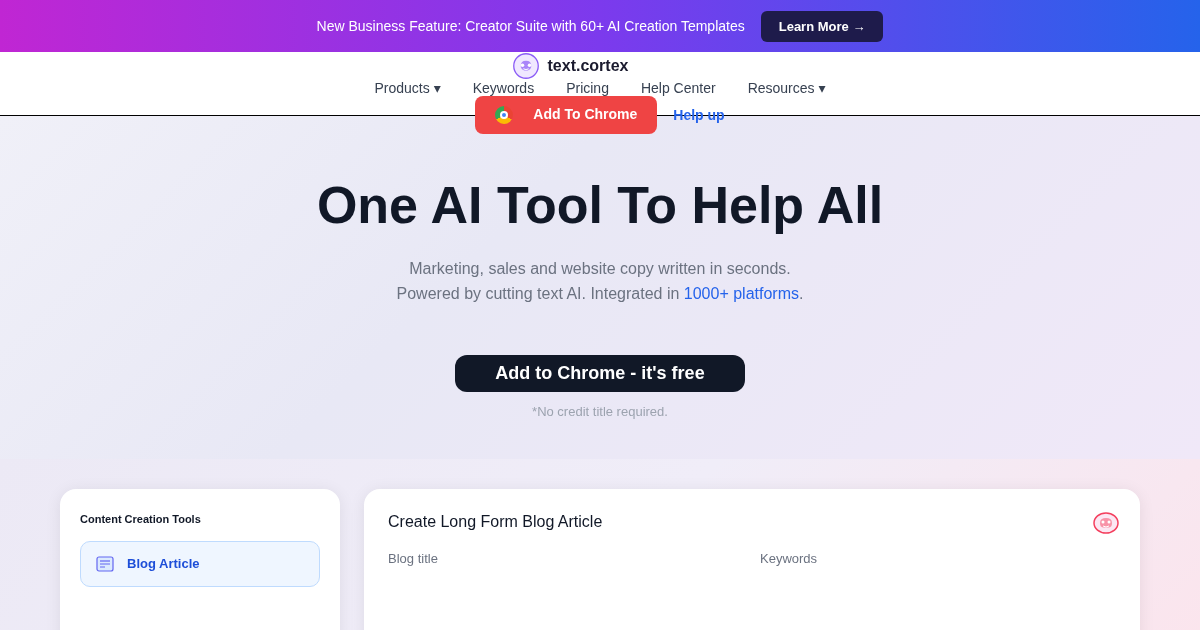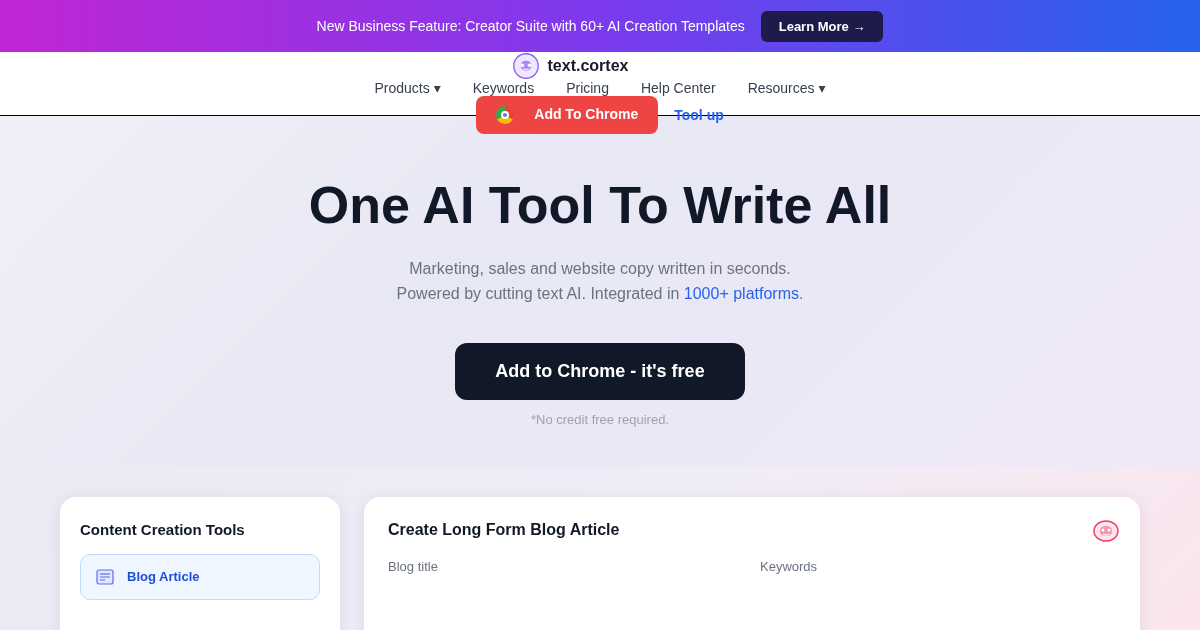--- a/index.html
+++ b/index.html
@@ -123,31 +123,31 @@
       font-size: 52px;
       font-weight: 800;
       color: #111827;
       line-height: 1.15;
       margin-bottom: 20px;
     }
     .hero-subtitle {
       font-size: 16px;
       color: #6b7280;
       line-height: 1.6;
-      margin-bottom: 36px;
+      margin-bottom: 48px;
     }
     .hero-subtitle span.highlight {
       color: #2563eb;
     }
     .btn-hero {
       background: #111827;
       color: white;
       border: none;
       border-radius: 12px;
-      padding: 18px 40px;
+      padding: 8px 40px;
       font-size: 18px;
       font-weight: 700;
       cursor: pointer;
       margin-bottom: 12px;
     }
     .no-cc {
       font-size: 13px;
       color: #9ca3af;
     }
 
@@ -162,21 +162,21 @@
 
     
     .tools-card {
       background: white;
       border-radius: 16px;
       padding: 24px 20px;
       width: 280px;
       box-shadow: 0 2px 16px rgba(0,0,0,0.08);
     }
     .tools-title {
-      font-size: 15px;
+      font-size: 11px;
       font-weight: 700;
       color: #111827;
       margin-bottom: 16px;
     }
     .tool-item {
       display: flex;
       align-items: center;
       gap: 10px;
       padding: 10px 12px;
       border-radius: 10px;
@@ -210,21 +210,21 @@
     .blog-card {
       background: white;
       border-radius: 16px;
       padding: 24px;
       flex: 1;
       box-shadow: 0 2px 16px rgba(0,0,0,0.08);
       position: relative;
     }
     .blog-card-title {
       font-size: 16px;
-      font-weight: 700;
+      font-weight: 400;
       color: #111827;
       margin-bottom: 20px;
     }
     .brain-icon-top {
       position: absolute;
       top: 20px;
       right: 20px;
       font-size: 22px;
       color: #f43f5e;
     }
@@ -285,34 +285,34 @@
       <span>▾</span>
     </a>
   </div>
   <div class="nav-right">
     <button class="btn-add-chrome">
       <div class="chrome-icon">
         <div class="chrome-inner"></div>
       </div>
       <span>Add To Chrome</span>
     </button>
-    <button class="btn-signup">Tool up</button>
+    <button class="btn-signup">Help up</button>
   </div>
 </nav>
 
 <div class="hero">
   <h1 class="hero-title">
-    <span>One AI Tool To Write All</span><br>
+    <span>One AI Tool To Help All</span><br>
   </h1>
   <p class="hero-subtitle">
     <span>Marketing, sales and website copy written in seconds.</span><br>
     <span>Powered by cutting text AI. Integrated in </span><span class="highlight">1000+ platforms</span><span>.</span>
   </p>
   <button class="btn-hero">Add to Chrome - it's free</button>
-  <p class="no-cc">*No credit free required.</p>
+  <p class="no-cc">*No credit title required.</p>
 </div>
 
 <div class="cards-section">
 
   <div class="tools-card">
     <div class="tools-title">Content Creation Tools</div>
 
     <div class="tool-item active">
       <div class="tool-icon icon-blog">
         <svg width="20" height="20" viewBox="0 0 20 20" fill="none">

